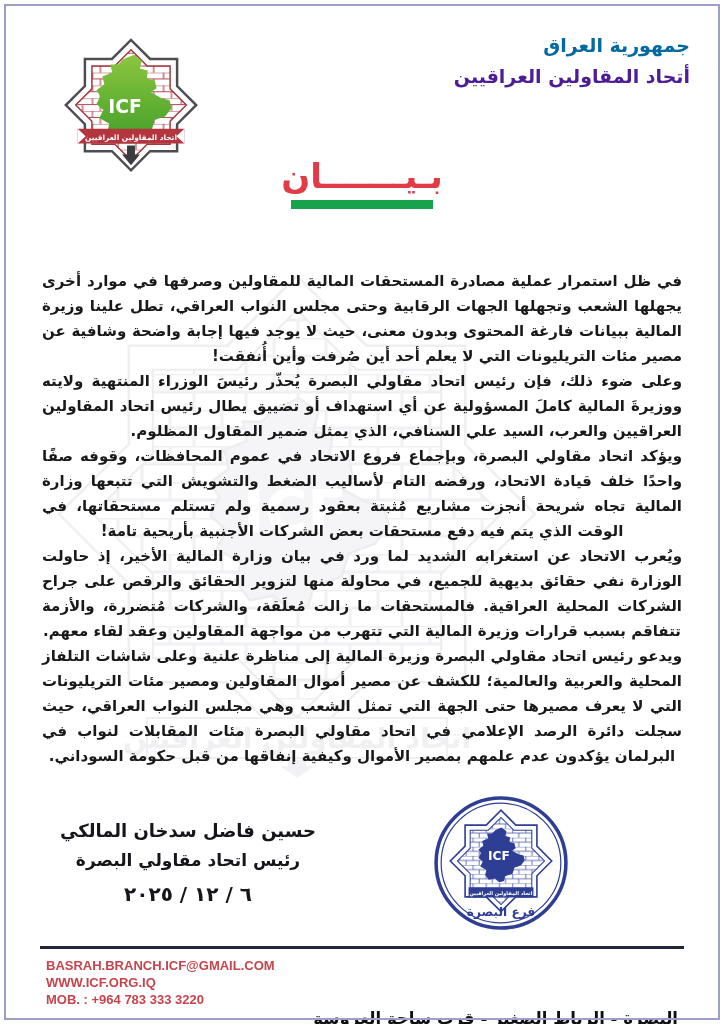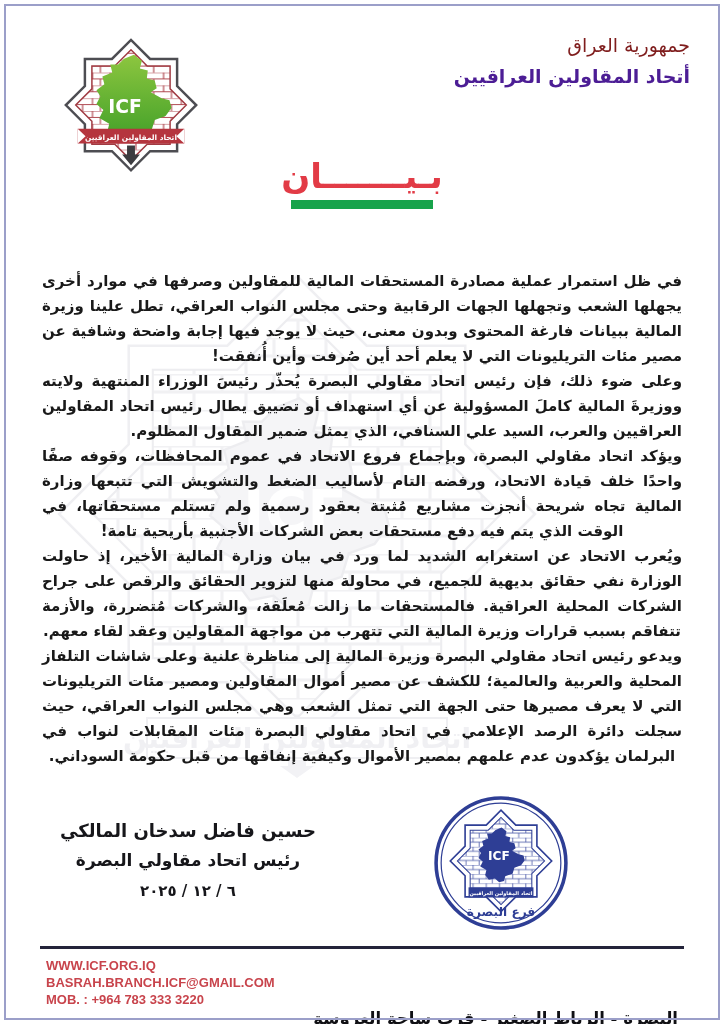--- a/index.html
+++ b/index.html
@@ -3,21 +3,21 @@
 <meta charset="utf-8">
 <style>
   html,body{margin:0;padding:0;background:#ffffff;}
   .page{position:relative;width:724px;height:1024px;background:#fff;overflow:hidden;
         font-family:"DejaVu Sans",sans-serif;color:#1b1b1b;}
   .page-border{position:absolute;inset:4px;border:2px solid #9b9fc9;pointer-events:none;z-index:5;}
 
   
   .logo-wrap{position:absolute;left:52px;top:34px;width:158px;height:156px;z-index:3;}
   .header-text{position:absolute;top:34px;right:34px;text-align:right;direction:rtl;z-index:3;}
-  .header-country{font-size:19px;font-weight:normal;color:#7f1d1d;}
+  .header-country{font-size:19px;font-weight:bold;color:#0369a1;}
   .header-org{font-size:19px;font-weight:bold;color:#4c1d95;margin-top:9px;}
   .header-branch{font-size:21px;font-weight:bold;color:#2a2a2e;margin-top:7px;}
 
   
   .title-wrap{position:absolute;top:156px;left:0;right:0;text-align:center;z-index:3;}
   .statement-title{font-size:34px;font-weight:bold;color:#e23b46;line-height:1.2;}
   .title-underline{width:142px;height:9px;background:#17a34b;margin:3px auto 0;}
 
   
   .watermark{position:absolute;left:52px;top:266px;width:490px;height:512px;opacity:.5;z-index:1;}
@@ -27,21 +27,21 @@
              text-align:justify;font-weight:bold;font-size:15px;line-height:25px;color:#191919;margin-top:28px;}
   .body-text p{margin:0;}
   .la-right{text-align-last:right;}
   .la-center{text-align-last:center;}
 
   
   .signature{position:absolute;left:36px;top:820px;width:304px;text-align:center;direction:rtl;
              font-weight:bold;color:#16161a;z-index:3;}
   .sig-name{font-size:18px;}
   .sig-role{font-size:17px;margin-top:9px;}
-  .sig-date{font-size:15px;margin-top:12px;letter-spacing:3px;}
+  .sig-date{font-size:20px;margin-top:12px;letter-spacing:3px;}
 
   
   .stamp{position:absolute;left:430px;top:792px;width:142px;height:142px;z-index:3;}
 
   
   .footer-rule{position:absolute;left:40px;right:40px;top:946px;height:3px;background:#23233a;z-index:3;}
   .footer-left{position:absolute;left:46px;top:957px;color:#c8444c;font-weight:bold;
                font-size:13px;line-height:17px;font-family:"Liberation Sans",sans-serif;z-index:3;}
   .footer-right{position:absolute;right:46px;top:1009px;text-align:center;z-index:3;}
   .addr-ar{font-size:16.5px;font-weight:bold;color:#101014;direction:rtl;}
@@ -136,21 +136,21 @@
       </g>
       <text x="68" y="67" font-size="12" font-weight="bold" fill="#ffffff" text-anchor="middle">ICF</text>
       <rect x="38" y="94" width="64" height="10" fill="#2e3e95"></rect>
       <text x="70" y="101.5" font-size="5" font-weight="bold" fill="#ffffff" text-anchor="middle">اتحاد المقاولين العراقيين</text>
       <text x="70" y="122" font-size="12" font-weight="bold" fill="#2e3e95" text-anchor="middle">فرع البصرة</text>
     </svg>
   </div>
 
   <div class="footer-rule"></div>
   <div class="footer-left">
+    <div>BASRAH.BRANCH.ICF@GMAIL.COM</div>
     <div>WWW.ICF.ORG.IQ</div>
-    <div>BASRAH.BRANCH.ICF@GMAIL.COM</div>
     <div>MOB. : +964 783 333 3220</div>
   </div>
   <div class="footer-right">
     <div class="addr-ar">البصرة - الرباط الصغير - قرب ساحة العروسة</div>
     <div class="addr-en">BASRA - ALREBATT ALSAGHER -NEAR SAHA ALAROSA</div>
   </div>
 </div>
 
 </body></html>

